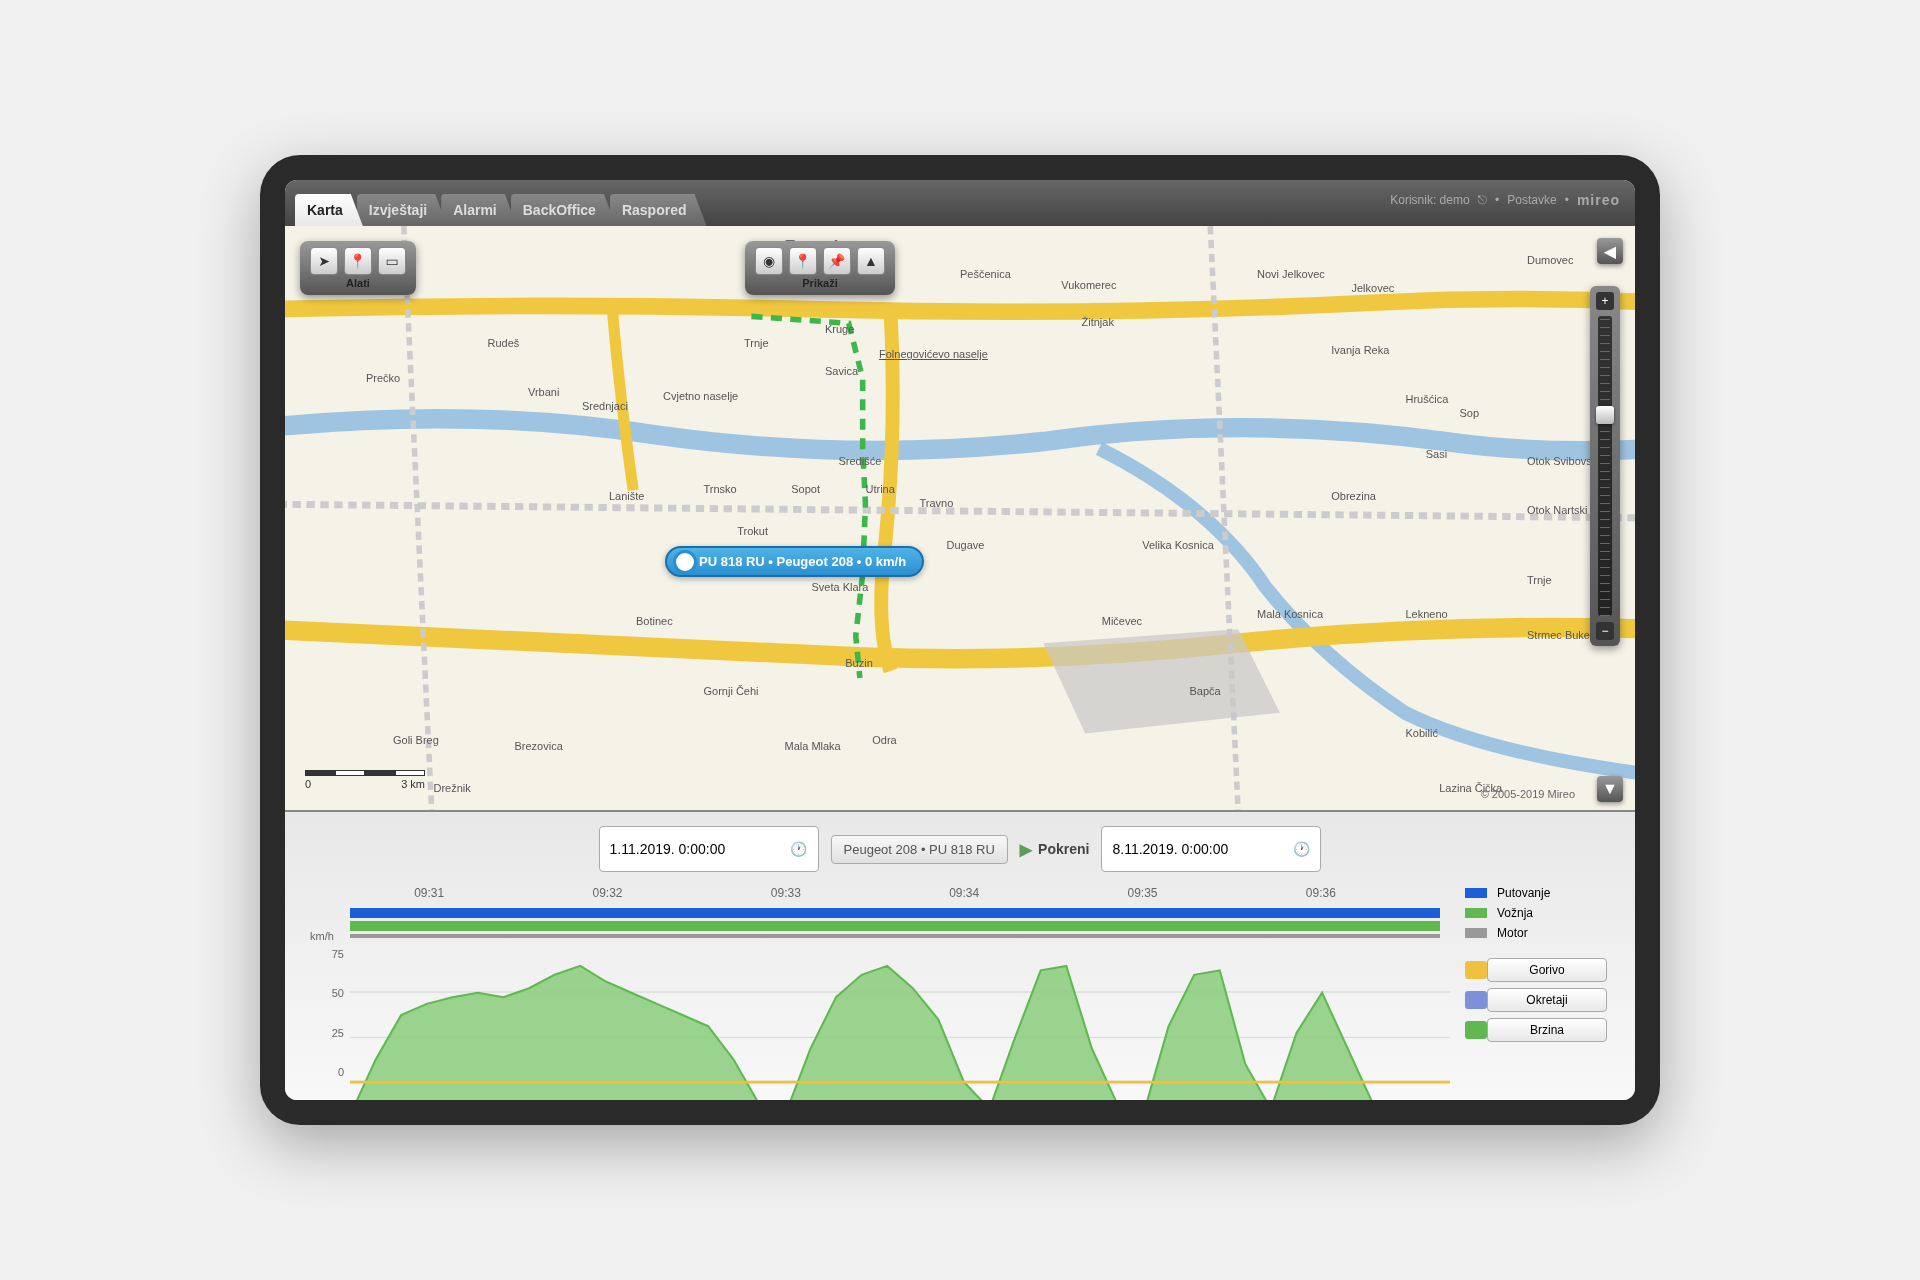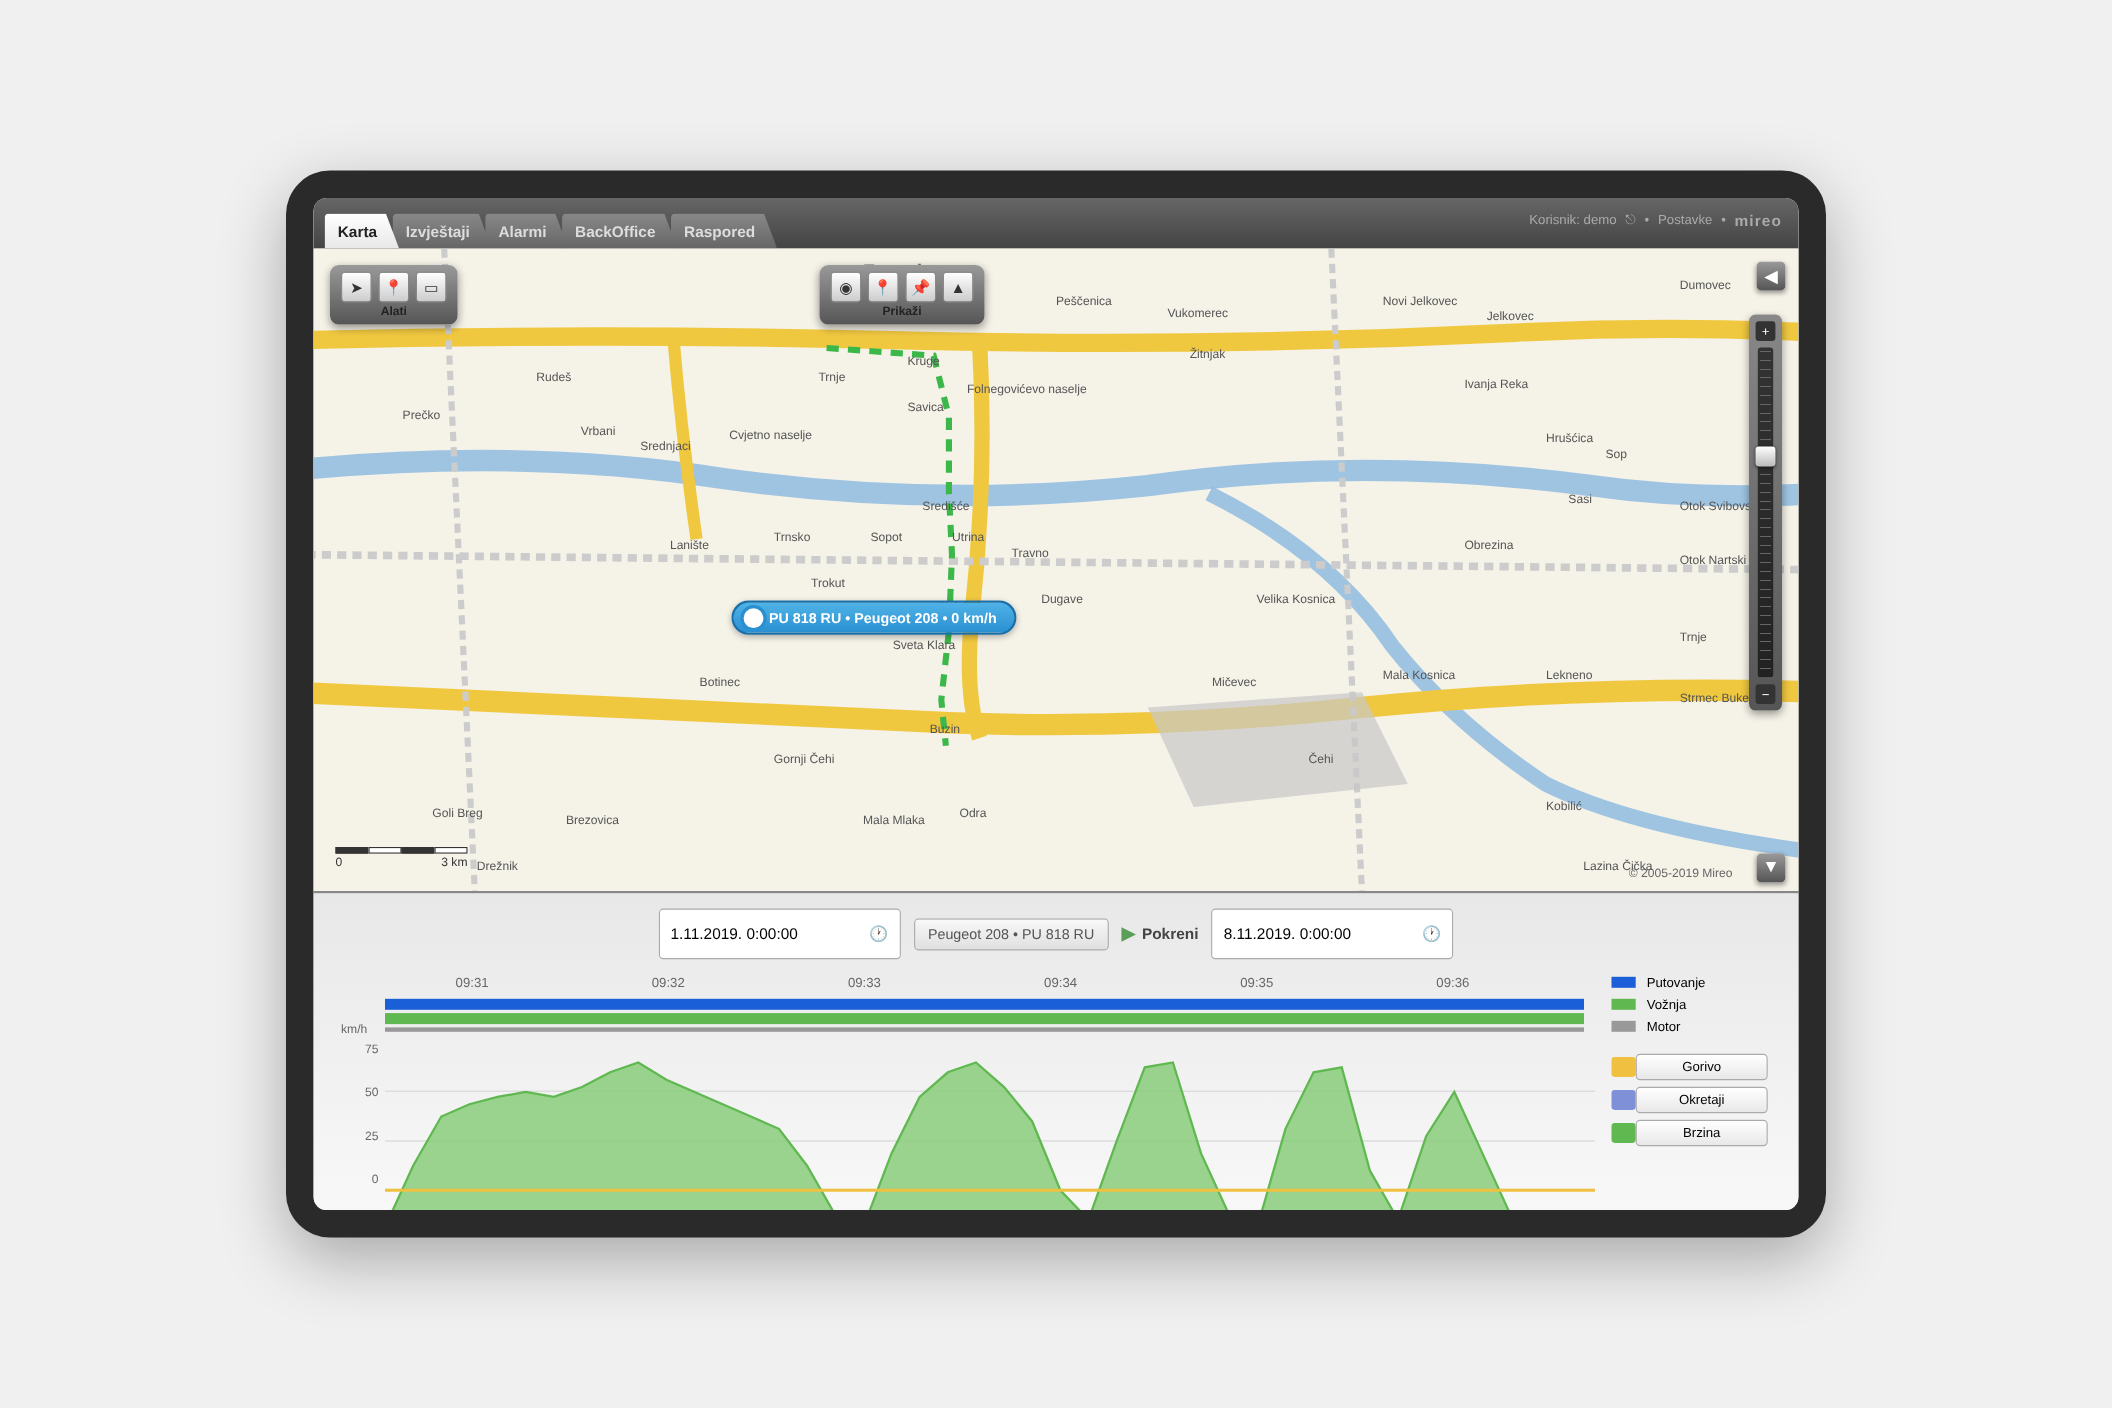--- a/index.html
+++ b/index.html
@@ -131,21 +131,21 @@
   <div id="city-layer">
           <div class="city-label big" style="left: 37%; top: 1.90476%;">Zagreb</div>
           <div class="city-label" style="left: 6%; top: 25%;">Prečko</div>
           <div class="city-label" style="left: 15%; top: 19.0476%;">Rudeš</div>
           <div class="city-label" style="left: 18%; top: 27.381%;">Vrbani</div>
           <div class="city-label" style="left: 22%; top: 29.7619%;">Srednjaci</div>
           <div class="city-label" style="left: 28%; top: 28.0952%;">Cvjetno naselje</div>
           <div class="city-label" style="left: 34%; top: 19.0476%;">Trnje</div>
           <div class="city-label" style="left: 40%; top: 16.6667%;">Kruge</div>
           <div class="city-label" style="left: 40%; top: 23.8095%;">Savica</div>
-          <div class="city-label" style="left: 44%; top: 20.9524%;">Folnegovićevo naselje</div>
+          <div class="city-label" style="left: 44%; top: 20.9524%; text-decoration: underline;">Folnegovićevo naselje</div>
           <div class="city-label" style="left: 50%; top: 7.14286%;">Peščenica</div>
           <div class="city-label" style="left: 57.5%; top: 9.04762%;">Vukomerec</div>
           <div class="city-label" style="left: 59%; top: 15.4762%;">Žitnjak</div>
           <div class="city-label" style="left: 77.5%; top: 20.2381%;">Ivanja Reka</div>
           <div class="city-label" style="left: 72%; top: 7.14286%;">Novi Jelkovec</div>
           <div class="city-label" style="left: 79%; top: 9.52381%;">Jelkovec</div>
           <div class="city-label" style="left: 92%; top: 4.7619%;">Dumovec</div>
           <div class="city-label" style="left: 83%; top: 28.5714%;">Hrušćica</div>
           <div class="city-label" style="left: 87%; top: 30.9524%;">Sop</div>
           <div class="city-label" style="left: 84.5%; top: 38.0952%;">Sasi</div>
@@ -166,21 +166,21 @@
           <div class="city-label" style="left: 43%; top: 44.0476%;">Utrina</div>
           <div class="city-label" style="left: 31%; top: 44.0476%;">Trnsko</div>
           <div class="city-label" style="left: 33.5%; top: 51.1905%;">Trokut</div>
           <div class="city-label" style="left: 24%; top: 45.2381%;">Lanište</div>
           <div class="city-label" style="left: 39%; top: 60.7143%;">Sveta Klara</div>
           <div class="city-label" style="left: 41.5%; top: 73.8095%;">Buzin</div>
           <div class="city-label" style="left: 26%; top: 66.6667%; text-align: center;">Botinec</div>
           <div class="city-label" style="left: 31%; top: 78.5714%;">Gornji Čehi</div>
           <div class="city-label" style="left: 37%; top: 88.0952%;">Mala Mlaka</div>
           <div class="city-label" style="left: 43.5%; top: 86.9048%;">Odra</div>
-          <div class="city-label" style="left: 67%; top: 78.5714%;">Čehi</div>
+          <div class="city-label" style="left: 67%; top: 78.5714%;">Bapča</div>
           <div class="city-label" style="left: 83%; top: 85.7143%;">Kobilić</div>
           <div class="city-label" style="left: 8%; top: 86.9048%;">Goli Breg</div>
           <div class="city-label" style="left: 17%; top: 88.0952%;">Brezovica</div>
           <div class="city-label" style="left: 11%; top: 95.2381%;">Drežnik</div>
           <div class="city-label" style="left: 85.5%; top: 95.2381%;">Lazina Čička</div>
         </div>
 
   
   <div class="map-toolbar map-toolbar-left">
     <div class="toolbar-icons">

